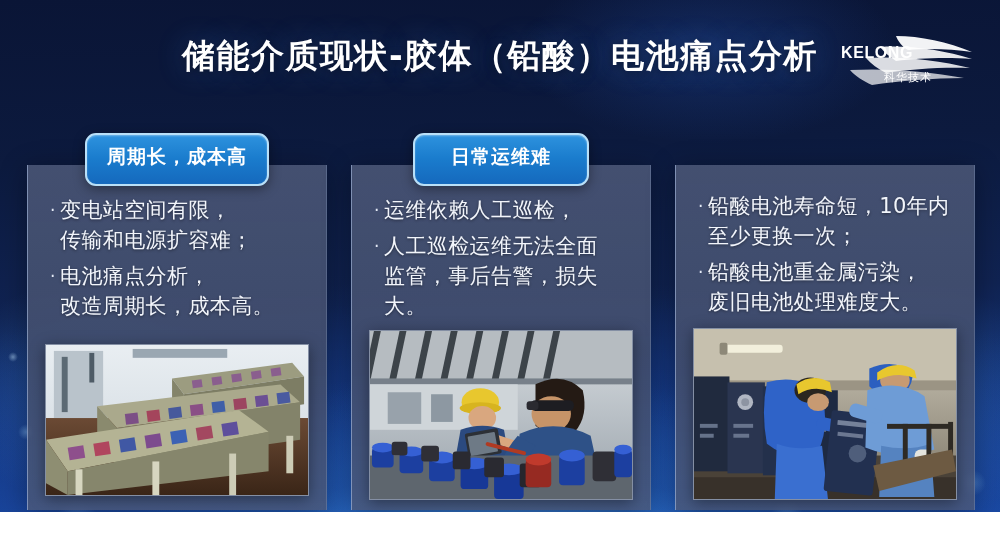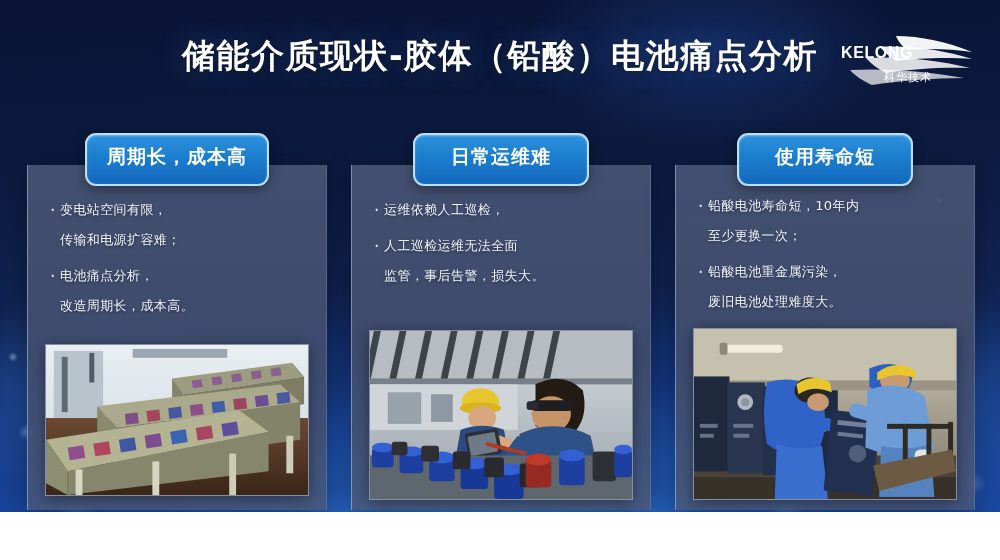--- a/index.html
+++ b/index.html
@@ -112,21 +112,21 @@
   .bullet-dot {
     flex:0 0 auto;
     width:10px;
     color:#e4eaf6;
     font-size:17px;
     line-height:30px;
     text-align:left;
   }
   .bullet-text {
     color:#f2f5fb;
-    font-size:13px;
+    font-size:21px;
     line-height:30px;
     letter-spacing:0.4px;
     text-shadow:0 1px 3px rgba(0,0,0,0.45);
   }
 
   .photo {
     position:absolute;
     left:17px; right:17px;
     bottom:15px;
     height:150px;
@@ -371,21 +371,20 @@
               <rect x="226" y="122" width="24" height="30" rx="4" fill="#2f2f36"></rect>
               <rect x="248" y="120" width="18" height="28" rx="4" fill="#1c3fa0"></rect>
               <ellipse cx="257" cy="120" rx="9" ry="5" fill="#3560d4"></ellipse>
             </g>
           </g>
         </svg>
       </div>
     </div>
 
     <div class="card card-3">
-      <div class="pill">使用寿命短</div>
       <div class="bullets">
         <div class="bullet">
           <span class="bullet-dot">·</span>
           <span class="bullet-text">
             <span>铅酸电池寿命短，10年内</span><br>
             <span>至少更换一次；</span>
           </span>
         </div>
         <div class="bullet">
           <span class="bullet-dot">·</span>

